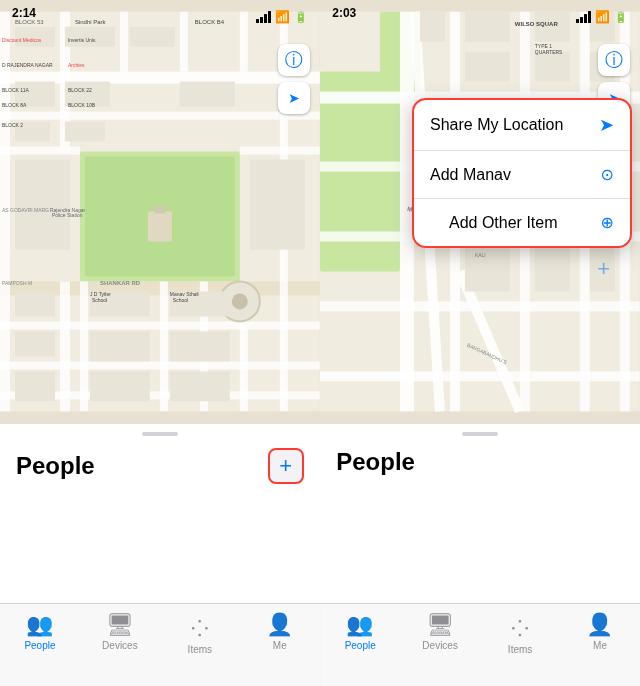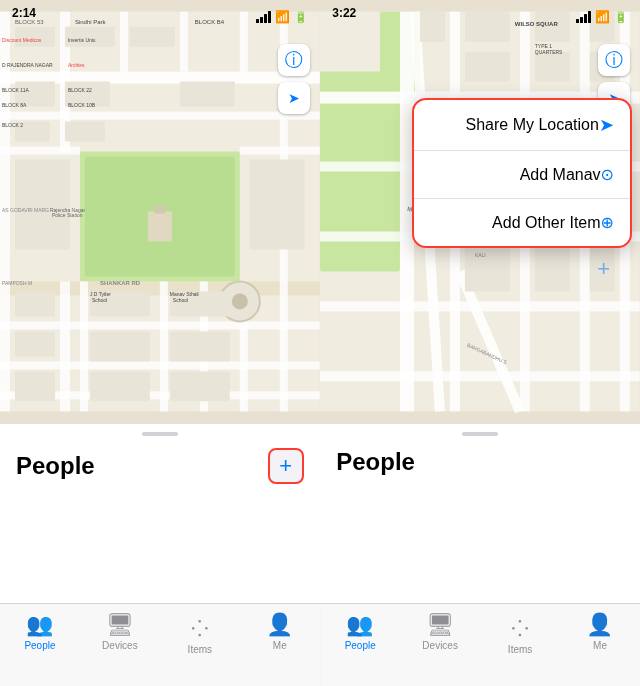--- a/index.html
+++ b/index.html
@@ -188,28 +188,29 @@
       border-radius: 14px;
       box-shadow: 0 4px 20px rgba(0,0,0,0.25);
       z-index: 20;
       overflow: hidden;
       border: 2px solid #ff3b30;
     }
 
     .popup-item {
       display: flex;
       align-items: center;
-      justify-content: flex-end;
+      justify-content: space-between;
       padding: 14px 16px;
       border-bottom: 0.5px solid #e0e0e0;
       cursor: pointer;
     }
 
     .popup-item:last-child {
       border-bottom: none;
+      margin-left: 19px;
     }
 
     .popup-item-label {
       font-size: 16px;
       color: #000;
     }
 
     .popup-item-icon {
       font-size: 18px;
       color: #007AFF;
@@ -436,21 +437,21 @@
       <text x="155" y="176" font-size="5" fill="#444" font-family="Arial">QUARTER</text>
       <text x="270" y="170" font-size="5" fill="#444" font-family="Arial">SECTOR 4</text>
       <text x="87" y="200" font-size="6" fill="#888" font-family="Arial" font-weight="bold" transform="rotate(10,92,200)">MANDIR MARG</text>
       <text x="150" y="340" font-size="5" fill="#888" font-family="Arial" transform="rotate(25,160,330)">BANGABANDHU S</text>
       <text x="270" y="108" font-size="5" fill="#888" font-family="Arial">KALI BAR</text>
       <text x="155" y="246" font-size="5" fill="#888" font-family="Arial">KALI</text>
     </svg>
 
     
     <div class="status-bar">
-      <span>3:22</span>
+      <span>2:03</span>
       <div class="status-right">
         <div class="signal-bars">
           <div class="bar" style="height:4px;"></div>
           <div class="bar" style="height:6px;"></div>
           <div class="bar" style="height:9px;"></div>
           <div class="bar" style="height:12px;"></div>
         </div>
         <span style="font-size:12px;">📶</span>
         <span style="font-size:11px;">🔋</span>
       </div>

